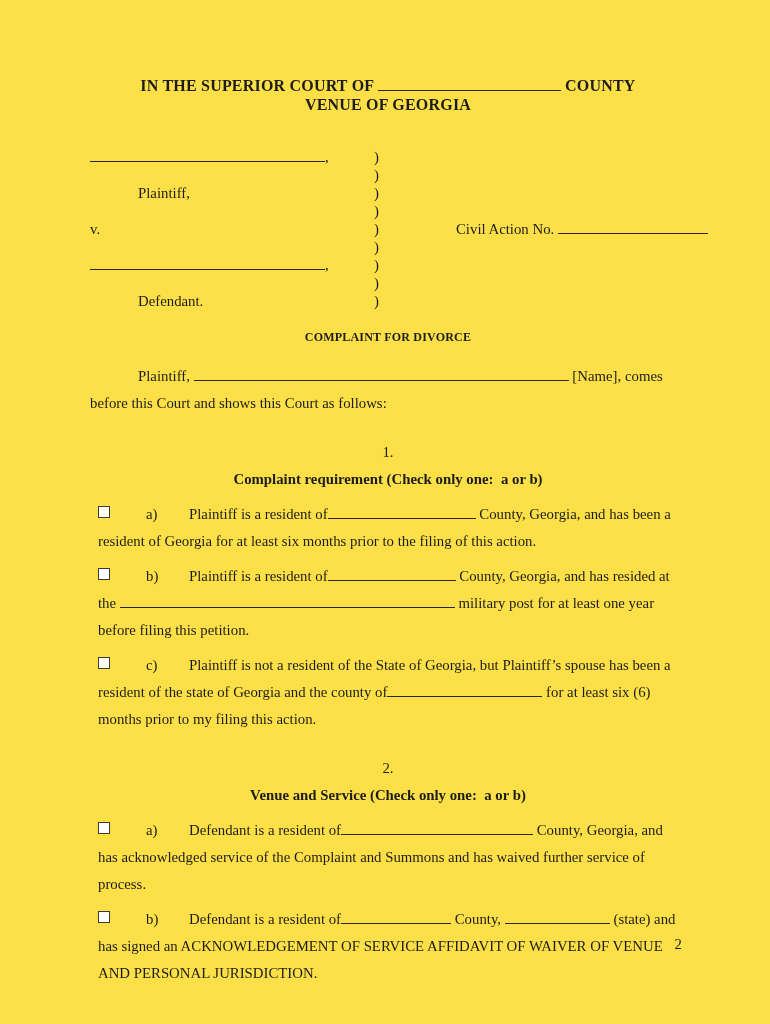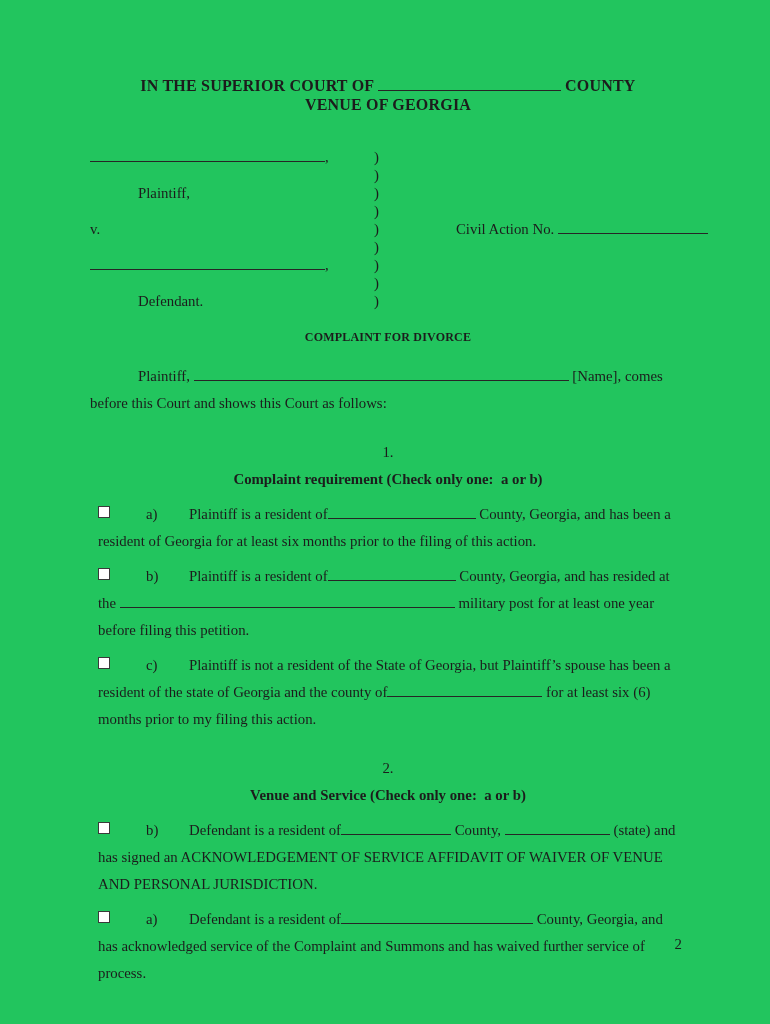--- a/index.html
+++ b/index.html
@@ -1,17 +1,17 @@
 <!DOCTYPE html>
 <html><head>
 <meta charset="utf-8">
 <style>
   html,body{margin:0;padding:0;background:#e8e8e8;}
   .page{
-    position:relative;width:770px;height:1024px;background:#22c55e;
+    position:relative;width:770px;height:1024px;background:#fde047;
     font-family:"Liberation Serif","DejaVu Serif",serif;
     color:#1c1c1c;overflow:hidden;margin:0 auto;
   }
   .content{position:absolute;left:90px;top:0;width:596px;}
   .blank{
     display:inline-block;height:13px;border-bottom:1px solid #262626;
     vertical-align:baseline;
   }
   
   .court-header{margin-top:76px;text-align:center;font-weight:bold;
@@ -88,20 +88,20 @@
 
       <p class="item"><span class="chk-col"><span class="chk"></span></span><span class="ltr-col">a)</span><span>Plaintiff is a resident of<span class="blank" style="width: 148px;"></span> County, Georgia, and has been a resident of Georgia for at least six months prior to the filing of this action.</span></p>
 
       <p class="item"><span class="chk-col"><span class="chk"></span></span><span class="ltr-col">b)</span><span>Plaintiff is a resident of<span class="blank" style="width: 128px;"></span> County, Georgia, and has resided at the <span class="blank" style="width: 335px;"></span> military post for at least one year before filing this petition.</span></p>
 
       <p class="item"><span class="chk-col"><span class="chk"></span></span><span class="ltr-col">c)</span><span>Plaintiff is not a resident of the State of Georgia, but Plaintiff’s spouse has been a resident of the state of Georgia and the county of<span class="blank" style="width: 155px;"></span> for at least six (6) months prior to my filing this action.</span></p>
 
       <div class="sec-number gap">2.</div>
       <div class="sec-heading">Venue and Service (Check only one:  a or b)</div>
 
+      <p class="item"><span class="chk-col"><span class="chk"></span></span><span class="ltr-col">a)</span><span>Defendant is a resident of<span class="blank" style="width: 192px;"></span> County, Georgia, and has acknowledged service of the Complaint and Summons and has waived further service of process.</span></p>
+
       <p class="item"><span class="chk-col"><span class="chk"></span></span><span class="ltr-col">b)</span><span>Defendant is a resident of<span class="blank" style="width: 110px;"></span> County, <span class="blank" style="width: 105px;"></span> (state) and has signed an ACKNOWLEDGEMENT OF SERVICE AFFIDAVIT OF WAIVER OF VENUE AND PERSONAL JURISDICTION.</span></p>
-
-      <p class="item"><span class="chk-col"><span class="chk"></span></span><span class="ltr-col">a)</span><span>Defendant is a resident of<span class="blank" style="width: 192px;"></span> County, Georgia, and has acknowledged service of the Complaint and Summons and has waived further service of process.</span></p>
     </div>
   </div>
 
   <div class="page-number">2</div>
 </div>
 
 </body></html>

